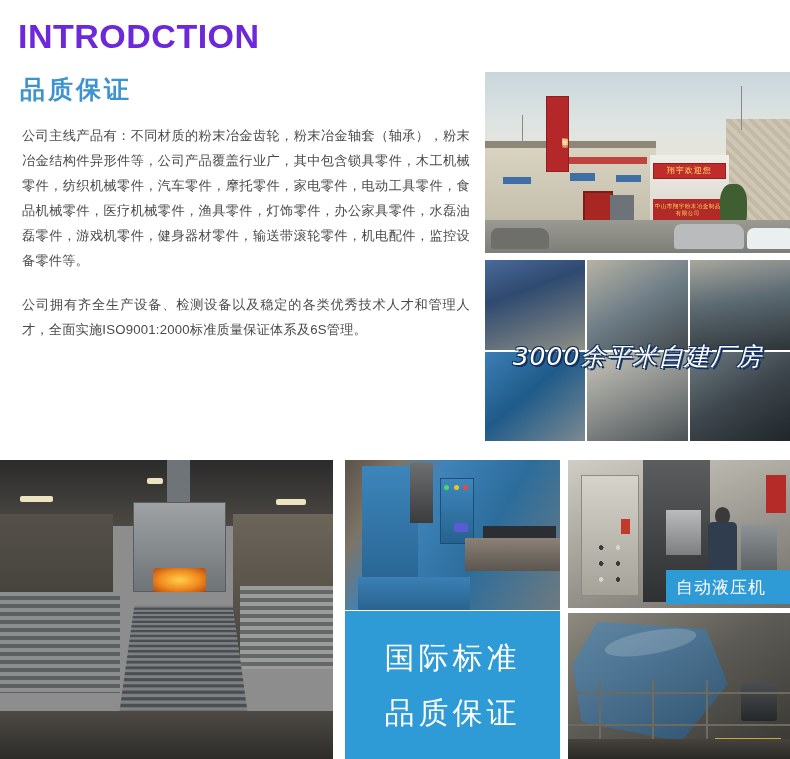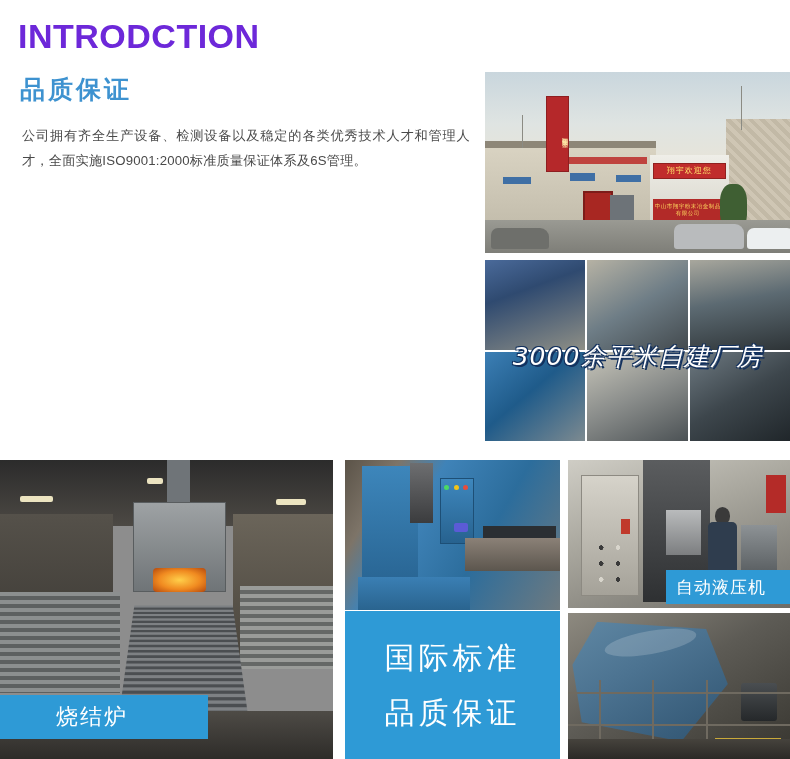--- a/index.html
+++ b/index.html
@@ -232,20 +232,21 @@
 </style>
 </head>
 <body>
 
 <div class="page">
 
   <div class="title-en">INTRODCTION</div>
   <div class="title-cn">品质保证</div>
 
   <div class="intro">
+    <p>公司主线产品有：不同材质的粉末冶金齿轮，粉末冶金轴套（轴承），粉末冶金结构件异形件等，公司产品覆盖行业广，其中包含锁具零件，木工机械零件，纺织机械零件，汽车零件，摩托零件，家电零件，电动工具零件，食品机械零件，医疗机械零件，渔具零件，灯饰零件，办公家具零件，水磊油磊零件，游戏机零件，健身器材零件，输送带滚轮零件，机电配件，监控设备零件等。</p>
     <p>公司拥有齐全生产设备、检测设备以及稳定的各类优秀技术人才和管理人才，全面实施ISO9001:2000标准质量保证体系及6S管理。</p>
   </div>
 
   <div class="photo" id="photo-factory">
     <div class="scene">
       <div class="sky"></div>
       <div class="bld-right"></div>
       <div class="bld-left"></div>
       <div class="roof-l"></div>
       <div class="bld-mid"></div>
@@ -290,21 +291,20 @@
       <div class="fz-wallL"></div>
       <div class="fz-wallR"></div>
       <div class="fz-furnace"></div>
       <div class="fz-flame"></div>
       <div class="fz-trayL"></div>
       <div class="fz-trayR"></div>
       <div class="fz-belt"></div>
       <div class="fz-floor"></div>
     </div>
   </div>
-  <div class="chip" id="chip-furnace">烧结炉</div>
 
   <div class="photo" id="photo-press-mid">
     <div class="scene">
       <div class="pm-bg"></div>
       <div class="pm-col"></div>
       <div class="pm-ram"></div>
       <div class="pm-panel">
         <span class="pm-btn" style="left:12%;top:10%;background:#4cd964;"></span>
         <span class="pm-btn" style="left:40%;top:10%;background:#f0c419;"></span>
         <span class="pm-btn" style="left:68%;top:10%;background:#e74c3c;"></span>

